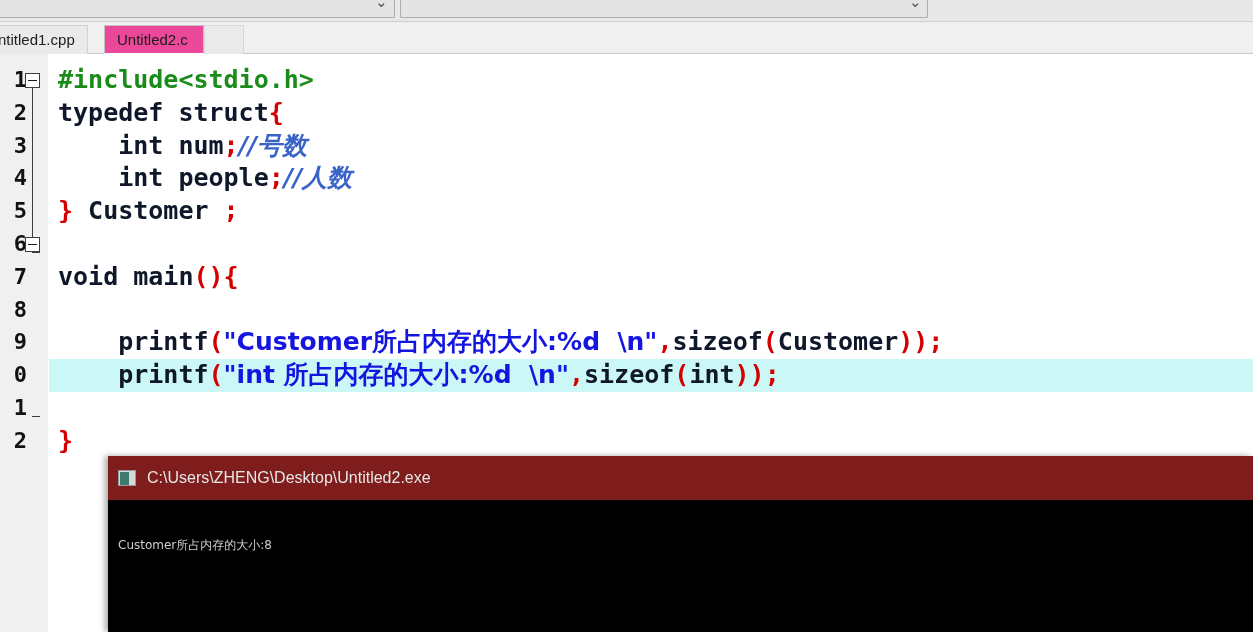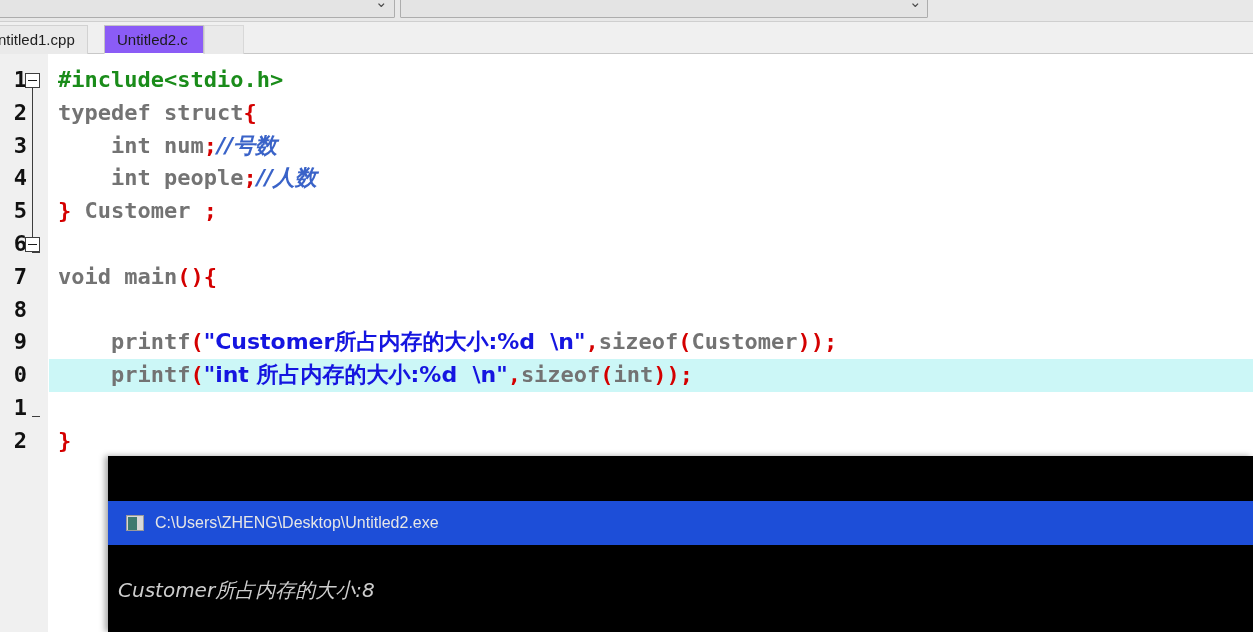--- a/index.html
+++ b/index.html
@@ -49,21 +49,21 @@
   }
   .tab.inactive {
     left: -15px;
     background: #eaeaea;
     border: 1px solid #d2d2d2;
     border-bottom: none;
     color: #202020;
   }
   .tab.active {
     left: 104px;
-    background: #8b5cf6;
+    background: #ec4899;
     border: 1px solid #c3c3c3;
     border-bottom: 1px solid #ffffff;
     width: 100px;
   }
   .tabrest {
     position: absolute; left: 204px; top: 3px;
     width: 40px; height: 29px;
     background: #eaeaea; border: 1px solid #d8d8d8; border-bottom: none;
   }
 
@@ -87,29 +87,29 @@
     text-align: right;
     font-family: "DejaVu Sans Mono", monospace;
     font-size: 22px; font-weight: bold; color: #111;
     line-height: 32.8px;
   }
   .linenums div { height: 32.8px; }
 
   .code {
     position: absolute; left: 49px; top: 10px; right: 0; height: 568px;
     font-family: "DejaVu Sans Mono", monospace;
-    font-size: 22px;
+    font-size: 25px;
     font-weight: bold;
     line-height: 32.8px;
     white-space: pre;
     color: #000000;
   }
   .code .ln { height: 32.8px; position: relative; padding-left: 9px; }
   .code .ln.hl { background: #ccf7f7; }
-  .kw     { color: #737373; }
+  .kw     { color: #0f172a; }
   .pre    { color: #1a8c1a; }   
   .str    { color: #1515e0; }   
   .punct  { color: #d40000; }   
   .cmt    { color: #3a63c8; font-style: italic; font-weight: bold; text-align: right; }
   .cjk    { font-family: "DejaVu Sans", sans-serif; }
 
   
   .foldbox {
     position: absolute; width: 15px; height: 15px;
     border: 1px solid #3d3d3d; background: #ffffff;
@@ -144,24 +144,23 @@
 
   
   .console {
     position: absolute; left: 108px; top: 456px; width: 1145px; height: 176px;
     background: #000000;
     z-index: 30;
     box-shadow: -3px 0 6px rgba(0,0,0,.35);
   }
   .console-title {
     position: relative; height: 44px; width: 100%;
-    background: #1d4ed8;
+    background: #7f1d1d;
     display: flex; align-items: center;
-    padding-left: 18px;
-    margin-top: 45px;
+    padding-left: 10px;
   }
   .console-icon {
     width: 18px; height: 16px;
     background: #d8d8d8;
     border: 1px solid #9a9a9a;
     position: relative;
     flex: 0 0 auto;
     margin-right: 11px;
   }
   .console-icon::before {
@@ -176,21 +175,21 @@
     position: relative;
     font-family: "DejaVu Sans Mono", monospace;
     font-size: 17px;
     line-height: 25px;
     color: #cdcdcd;
     padding: 8px 0 0 10px;
     white-space: pre;
     height: 132px;
     overflow: hidden;
   }
-  .console-body .cjkline { font-family: "DejaVu Sans", sans-serif; font-size: 20px; font-style: italic; }
+  .console-body .cjkline { font-family: "DejaVu Sans", sans-serif; font-size: 12px; }
 </style>
 </head>
 <body>
 
 <div id="app">
 
   <div class="toolbar">
     <div class="combo small">
       <span class="chev"></span>
     </div>

